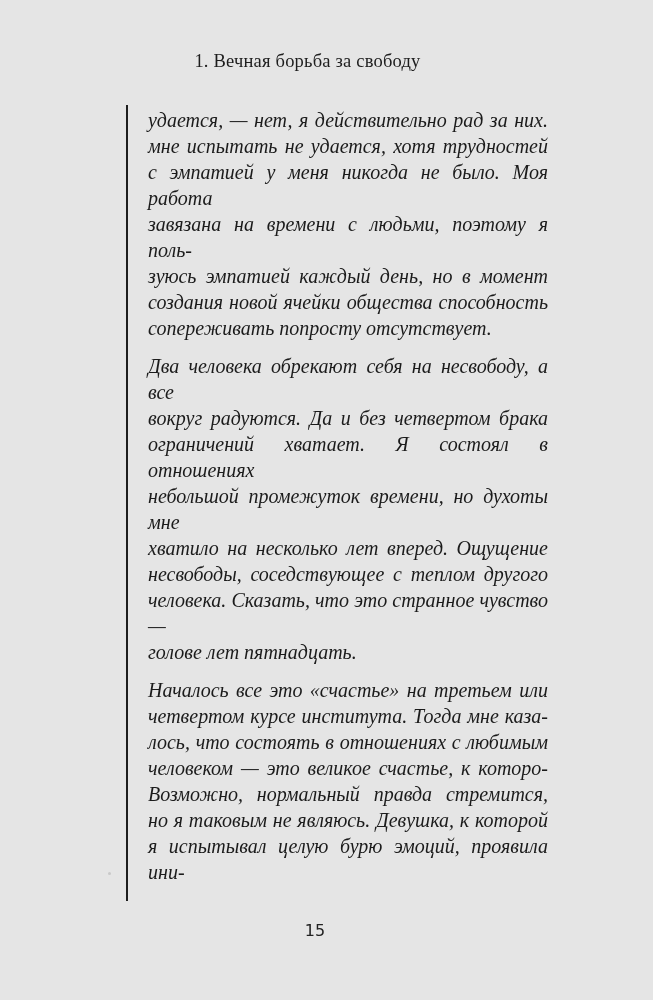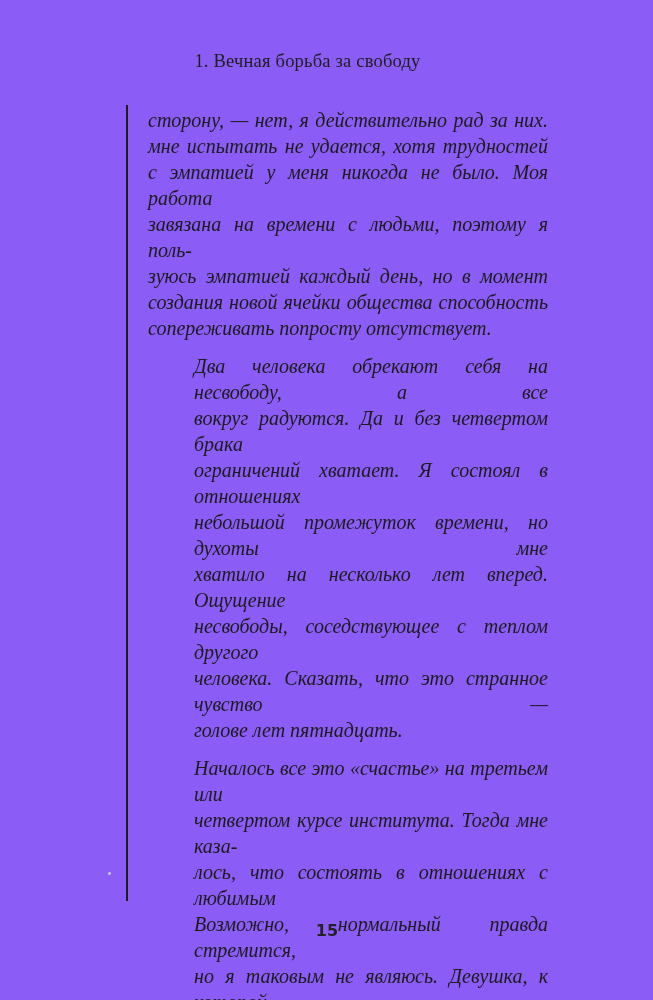--- a/index.html
+++ b/index.html
@@ -10,21 +10,21 @@
     width: 653px;
     height: 1000px;
     position: relative;
     overflow: hidden;
     font-family: "Liberation Serif", serif;
   }
   .page {
     position: absolute;
     left: 0; top: 0;
     width: 653px; height: 1000px;
-    background: #8b5cf6;
+    background: #e5e5e5;
   }
   .header {
     position: absolute;
     left: 0;
     top: 50px;
     width: 615px;
     text-align: center;
     font-family: "Liberation Serif", serif;
     font-size: 18.5px;
     line-height: 22px;
@@ -45,38 +45,37 @@
     top: 107px;
     width: 400px;
     font-family: "Liberation Serif", serif;
     font-style: italic;
     font-size: 20px;
     line-height: 26px;
     color: #1b1b1b;
   }
   .para + .para {
     margin-top: 12px;
-    margin-left: 46px;
   }
   .line {
     text-align: justify;
     text-align-last: justify;
     white-space: normal;
   }
   .line.last {
     text-align-last: left;
   }
   .pagenum {
     position: absolute;
-    left: 16px;
+    left: 4px;
     top: 921px;
     width: 622px;
     text-align: center;
     font-family: "DejaVu Sans", sans-serif;
-    font-weight: bold;
+    font-weight: normal;
     font-size: 16px;
     color: #222222;
   }
   .speck {
     position: absolute;
     width: 3px;
     height: 3px;
     border-radius: 50%;
     background: #c9c9c9;
   }
@@ -84,21 +83,21 @@
 </head>
 <body>
 
 <div class="page">
   <div class="header">1. Вечная борьба за свободу</div>
 
   <div class="vrule"></div>
 
   <div class="body-text">
       <div class="para">
-        <div class="line">сторону, — нет, я действительно рад за них.</div>
+        <div class="line">удается, — нет, я действительно рад за них.</div>
         <div class="line">мне испытать не удается, хотя трудностей</div>
         <div class="line">с эмпатией у меня никогда не было. Моя работа</div>
         <div class="line">завязана на времени с людьми, поэтому я поль-</div>
         <div class="line">зуюсь эмпатией каждый день, но в момент</div>
         <div class="line">создания новой ячейки общества способность</div>
         <div class="line last">сопереживать попросту отсутствует.</div>
       </div>
       <div class="para">
         <div class="line">Два человека обрекают себя на несвободу, а все</div>
         <div class="line">вокруг радуются. Да и без четвертом брака</div>
@@ -106,20 +105,21 @@
         <div class="line">небольшой промежуток времени, но духоты мне</div>
         <div class="line">хватило на несколько лет вперед. Ощущение</div>
         <div class="line">несвободы, соседствующее с теплом другого</div>
         <div class="line">человека. Сказать, что это странное чувство —</div>
         <div class="line last">голове лет пятнадцать.</div>
       </div>
       <div class="para">
         <div class="line">Началось все это «счастье» на третьем или</div>
         <div class="line">четвертом курсе института. Тогда мне каза-</div>
         <div class="line">лось, что состоять в отношениях с любимым</div>
+        <div class="line">человеком — это великое счастье, к которо-</div>
         <div class="line">Возможно, нормальный правда стремится,</div>
         <div class="line">но я таковым не являюсь. Девушка, к которой</div>
         <div class="line">я испытывал целую бурю эмоций, проявила ини-</div>
       </div>
     </div>
 
   <div class="pagenum">15</div>
 
   <div class="speck" style="left:108px; top:872px;"></div>
 </div>

